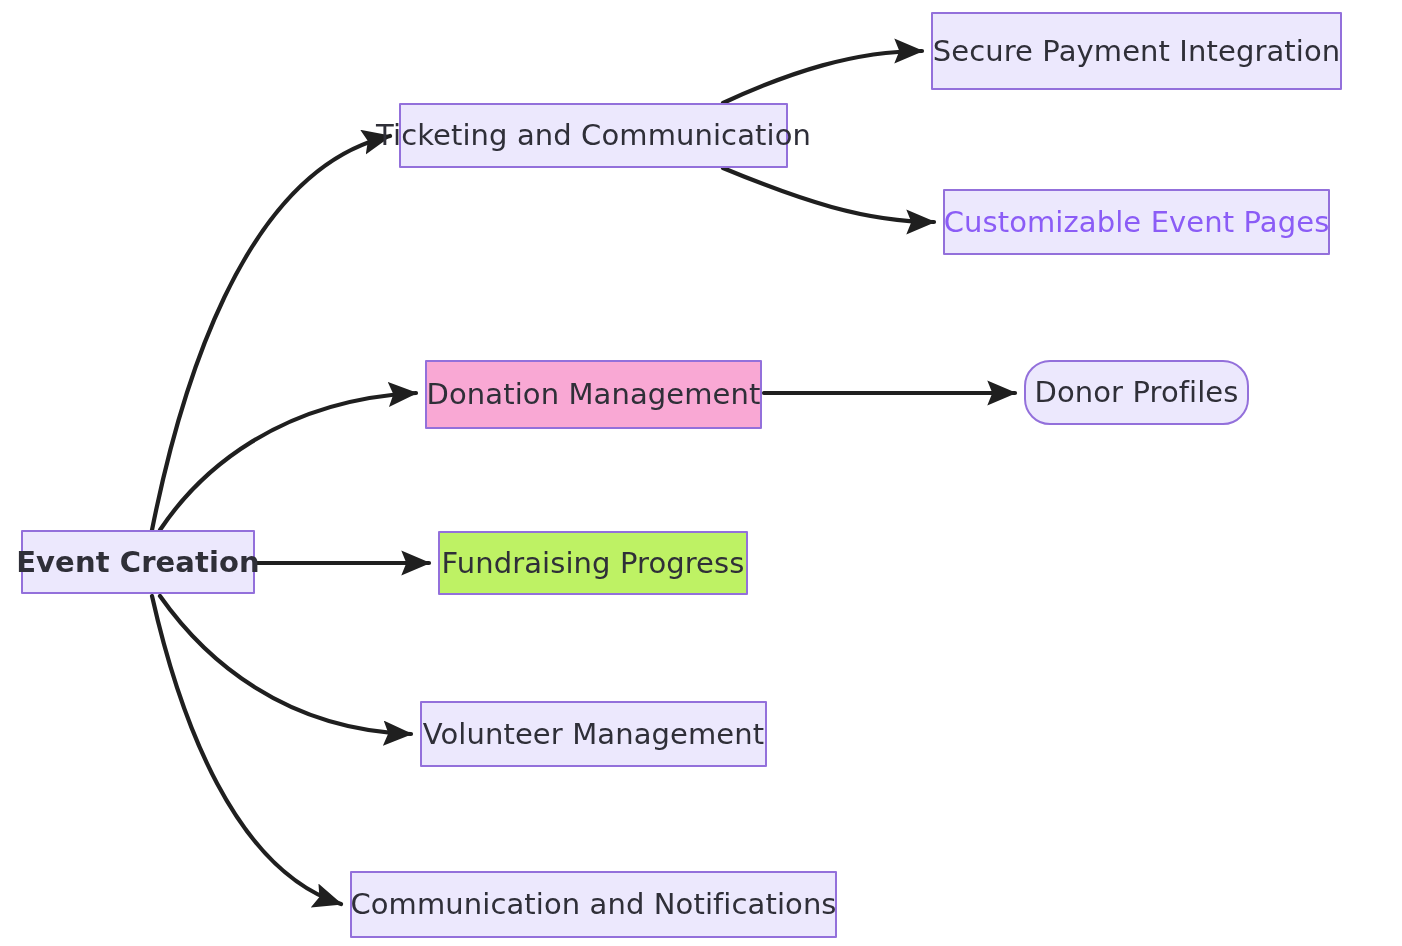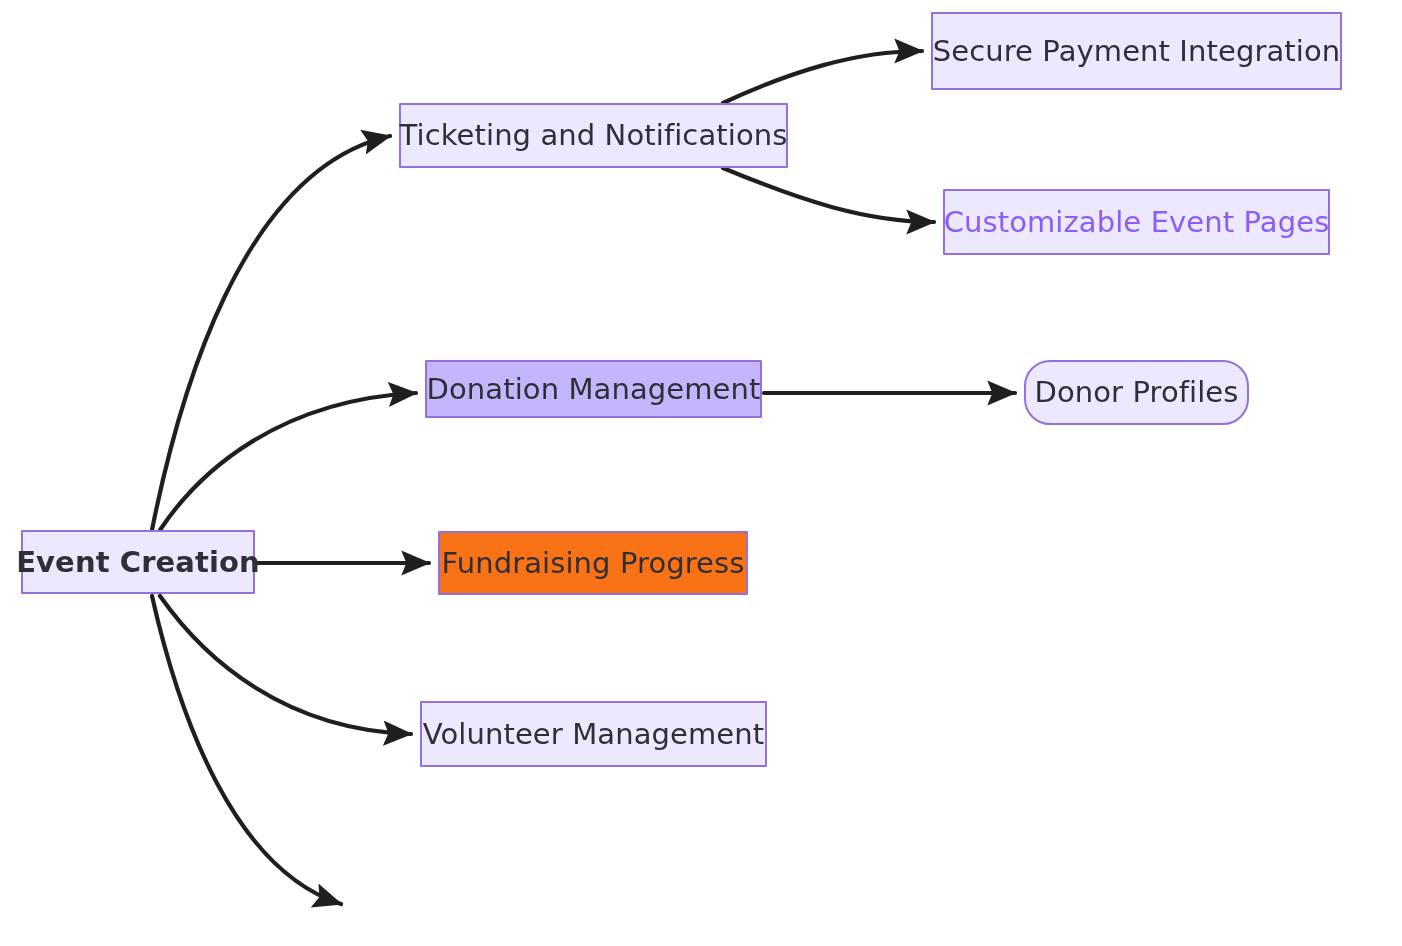--- a/index.html
+++ b/index.html
@@ -73,41 +73,44 @@
         <path d="M 723 168 C 800 200 865 222 934 222" class="edge-path" stroke="#1f1f1f" marker-end="url(#arrowhead)"></path>
         <path d="M 764 393 L 1015 393" class="edge-path" stroke="#1f1f1f" marker-end="url(#arrowhead)"></path>
       </g>
   </svg>
 
   <div class="node" style="left: 21px; top: 530px; width: 234px; height: 64px; background: rgb(236, 232, 253); border-color: rgb(147, 112, 219); color: rgb(47, 47, 56); font-weight: bold;">
     <span class="node-label">Event Creation</span>
   </div>
 
   <div class="node" style="left: 399px; top: 103px; width: 389px; height: 65px; background: rgb(236, 232, 253); border-color: rgb(147, 112, 219); color: rgb(47, 47, 56);">
-    <span class="node-label">Ticketing and Notifications</span>
+    <span class="node-label">Ticketing and Communication</span>
   </div>
 
   <div class="node" style="left: 931px; top: 12px; width: 411px; height: 78px; background: rgb(236, 232, 253); border-color: rgb(147, 112, 219); color: rgb(47, 47, 56);">
     <span class="node-label">Secure Payment Integration</span>
   </div>
 
   <div class="node" style="left: 943px; top: 189px; width: 387px; height: 66px; background: rgb(236, 232, 253); border-color: rgb(147, 112, 219); color: #8b5cf6;">
     <span class="node-label">Customizable Event Pages</span>
   </div>
 
-  <div class="node" style="left: 425px; top: 360px; width: 337px; height: 58px; background: #c4b5fd; border-color: rgb(147, 112, 219); color: rgb(47, 47, 56);">
+  <div class="node" style="left: 425px; top: 360px; width: 337px; height: 69px; background: #f9a8d4; border-color: rgb(147, 112, 219); color: rgb(47, 47, 56);">
     <span class="node-label">Donation Management</span>
   </div>
 
   <div class="node" style="left: 1024px; top: 360px; width: 225px; height: 65px; background: rgb(236, 232, 253); border-color: rgb(147, 112, 219); color: rgb(47, 47, 56); border-radius: 26px;">
     <span class="node-label">Donor Profiles</span>
   </div>
 
-  <div class="node" style="left: 438px; top: 531px; width: 310px; height: 64px; background: #f97316; border-color: rgb(147, 112, 219); color: rgb(47, 47, 56);">
+  <div class="node" style="left: 438px; top: 531px; width: 310px; height: 64px; background: #bef264; border-color: rgb(147, 112, 219); color: rgb(47, 47, 56);">
     <span class="node-label">Fundraising Progress</span>
   </div>
 
   <div class="node" style="left: 420px; top: 701px; width: 347px; height: 66px; background: rgb(236, 232, 253); border-color: rgb(147, 112, 219); color: rgb(47, 47, 56);">
     <span class="node-label">Volunteer Management</span>
   </div>
 
+  <div class="node" style="left: 350px; top: 871px; width: 487px; height: 67px; background: rgb(236, 232, 253); border-color: rgb(147, 112, 219); color: rgb(47, 47, 56);">
+    <span class="node-label">Communication and Notifications</span>
+  </div>
 
 </div>
 
 </body></html>

